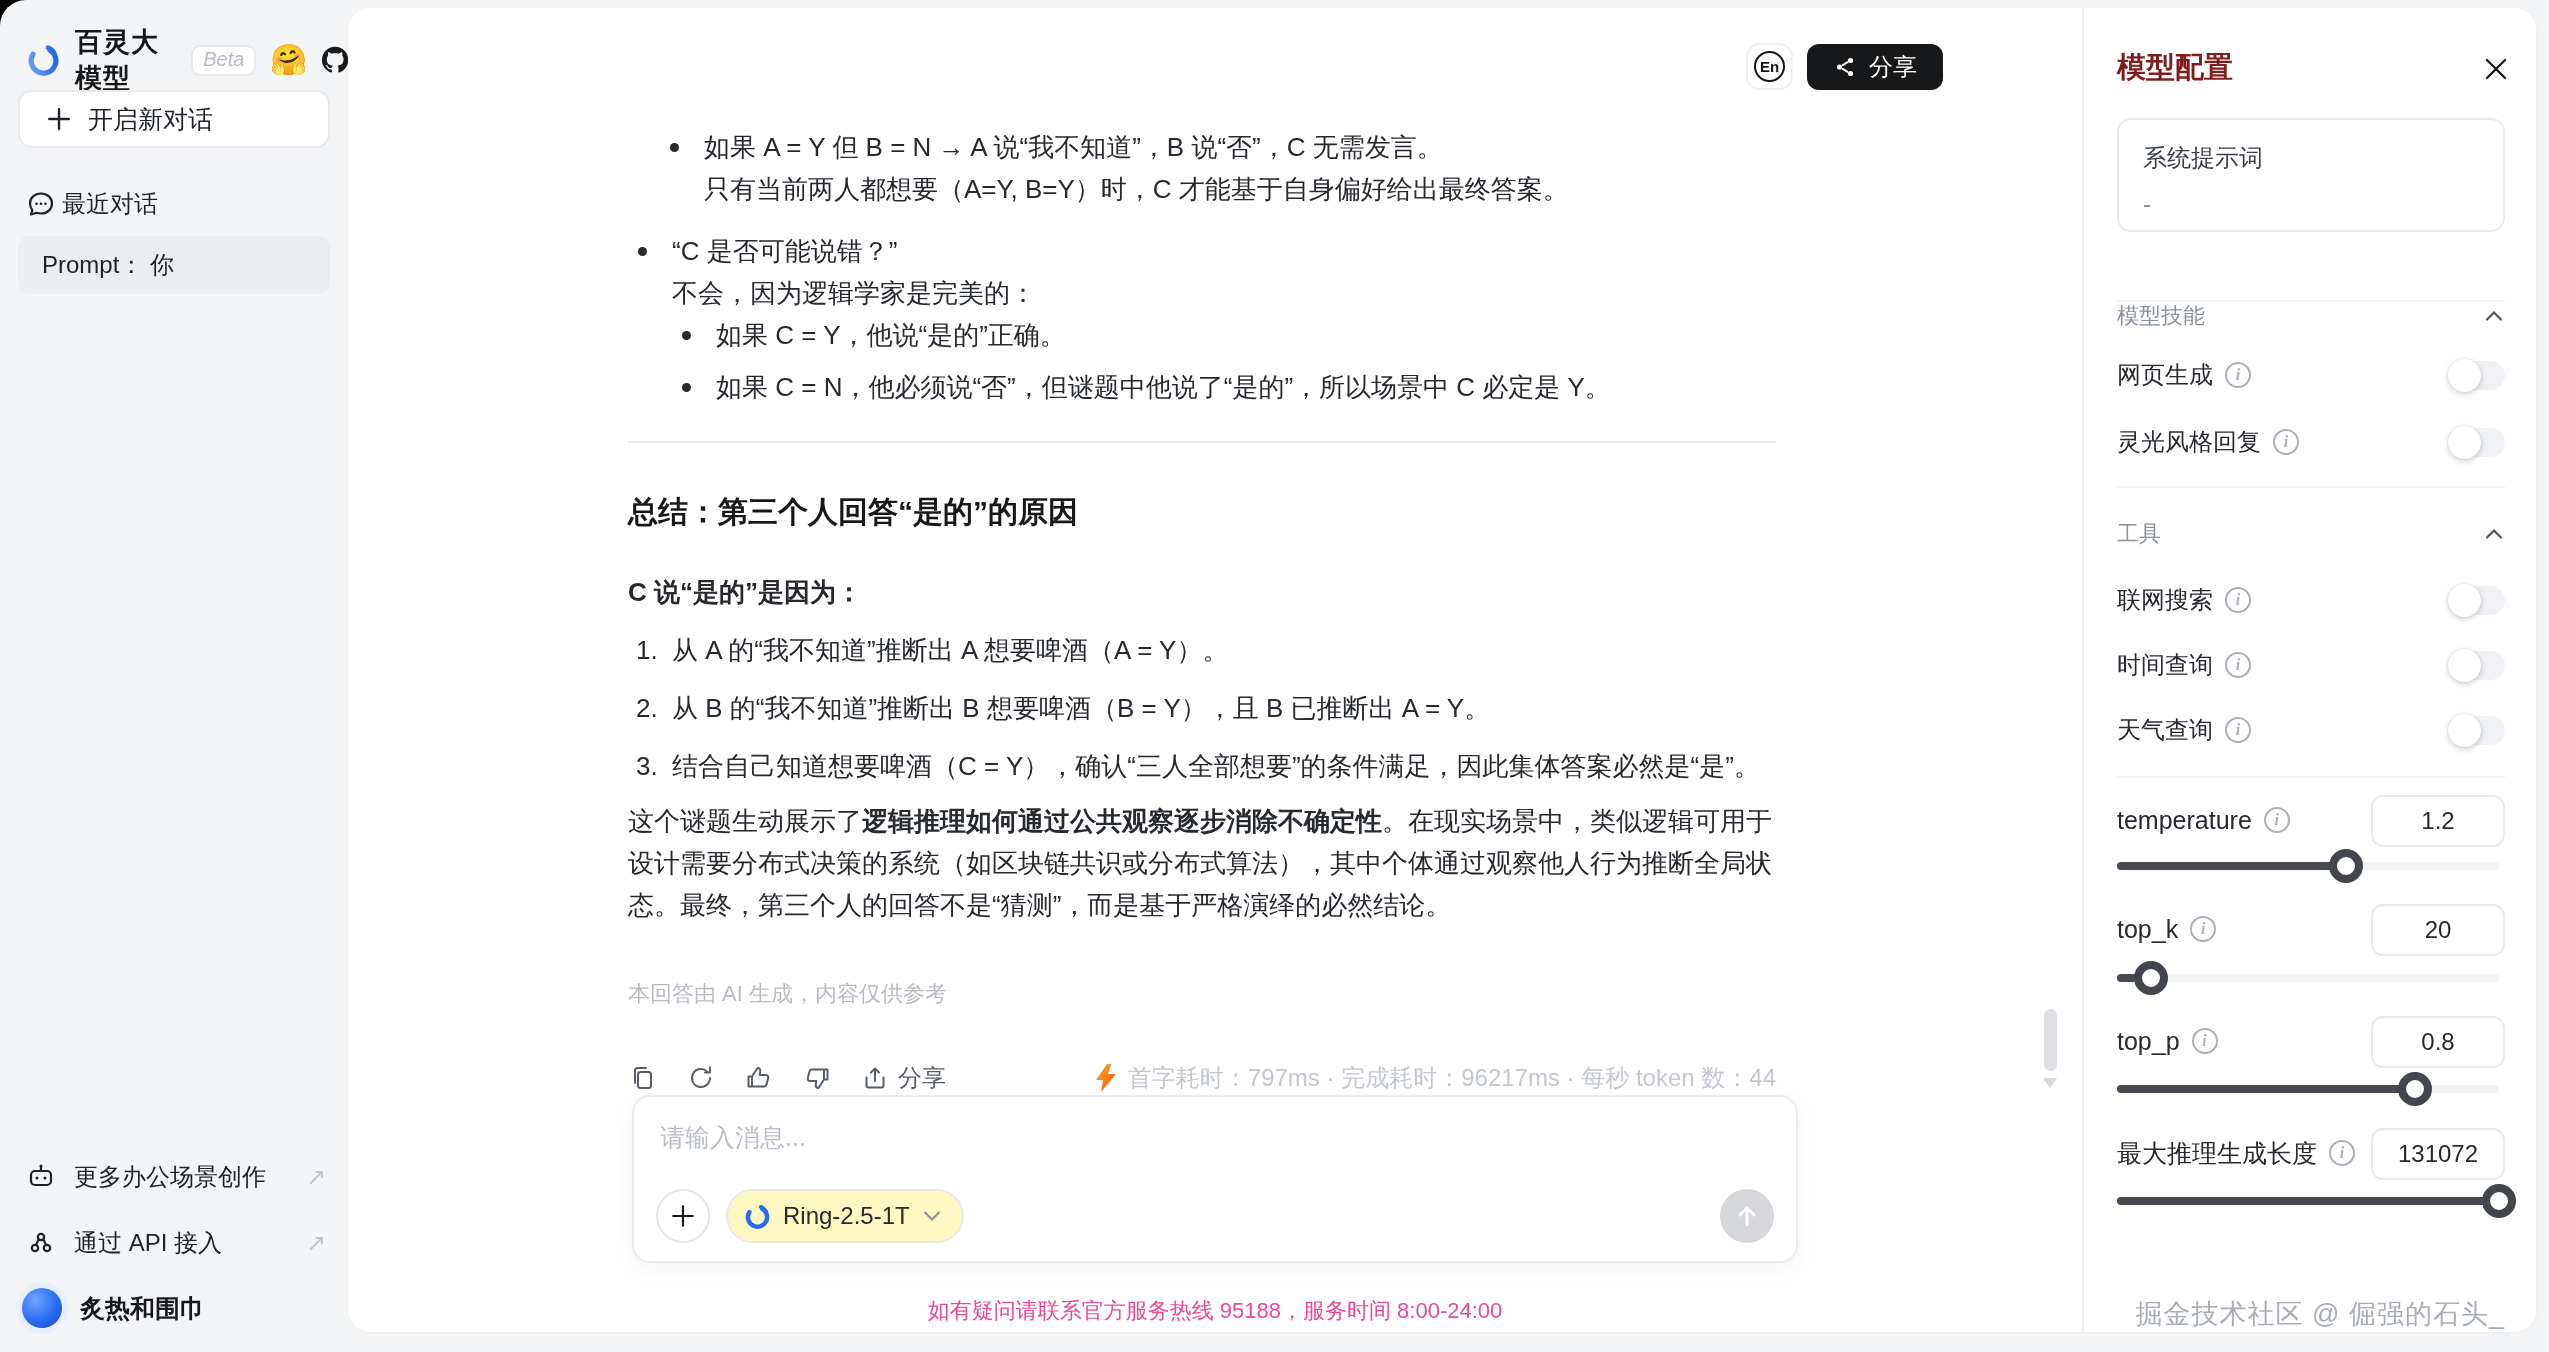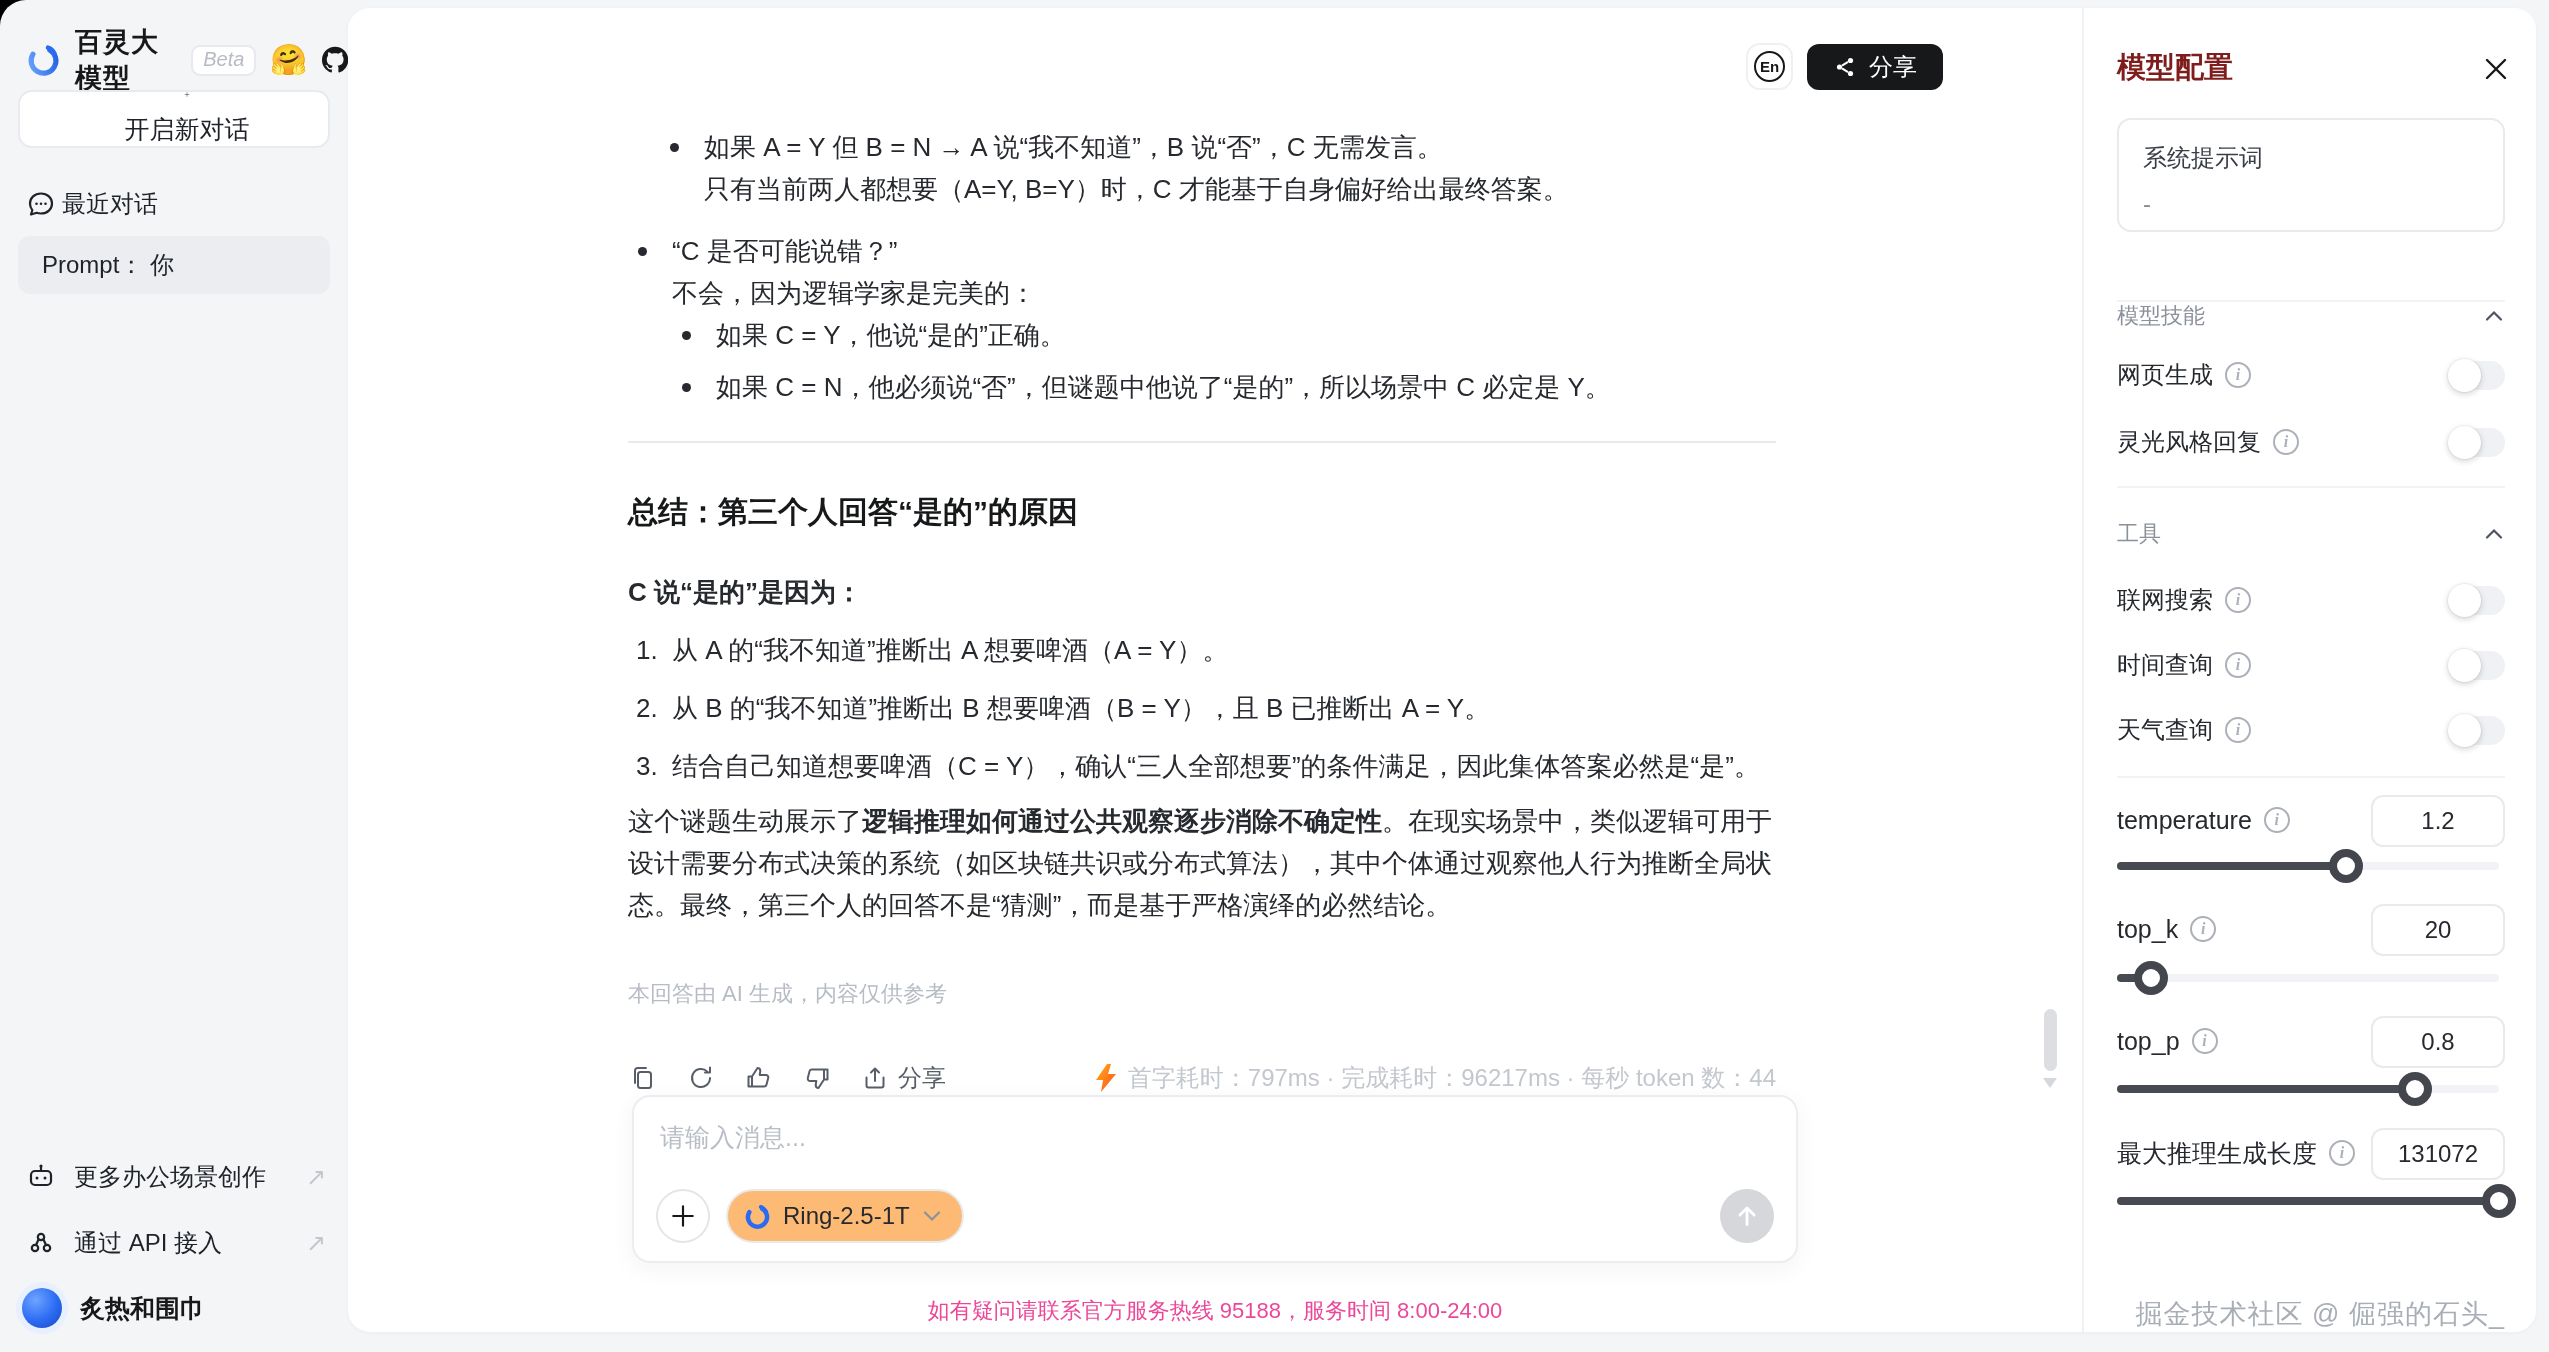--- a/index.html
+++ b/index.html
@@ -22,21 +22,21 @@
   .beta-badge {
     font-size:20px; font-style:italic; color:#b7bcc4; border:2px solid #e7e9ed;
     border-radius:9px; padding:1px 10px 3px; background:#fff;
   }
   .brand-emoji { font-size:30px; line-height:1; }
   .gh-icon { width:36px; height:36px; display:block; }
   .new-chat-btn {
     position:absolute; left:18px; top:90px; width:312px; height:58px;
     background:#fff; border:2px solid #e8eaee; border-radius:14px;
     display:flex; align-items:center; gap:16px; padding-left:26px;
-    font-size:25px; color:#1f2329; cursor:pointer;flex-direction:column;
+    font-size:25px; color:#1f2329; cursor:pointer;
   }
   .plus-glyph { width:26px; height:26px; }
   .recent-head { position:absolute; left:26px; top:188px; display:flex; align-items:center; gap:6px; font-size:24px; color:#1f2329; }
   .recent-item {
     position:absolute; left:18px; top:236px; width:312px; height:58px;
     background:#ebedf0; border-radius:12px; display:flex; align-items:center;
     padding-left:24px; font-size:24px; color:#1f2329; cursor:pointer;
   }
   .side-link { position:absolute; left:26px; width:300px; height:44px; display:flex; align-items:center; gap:18px; font-size:24px; color:#1f2329; cursor:pointer; }
   .side-link .grow { flex:1; }
@@ -113,21 +113,21 @@
     font-family:inherit; font-size:25px; color:#26292e;
   }
   .composer textarea::placeholder { color:#b9bec6; }
   .composer-row { position:absolute; left:22px; right:22px; bottom:18px; display:flex; align-items:center; gap:16px; }
   .attach-btn {
     width:54px; height:54px; border-radius:50%; background:#fff; border:2px solid #e3e5e9;
     display:flex; align-items:center; justify-content:center; cursor:pointer;
   }
   .model-pill {
     height:54px; border:2px solid #e8eaee; border-radius:27px; display:flex; align-items:center;
-    gap:12px; padding:0 20px 0 16px; font-size:24px; color:#26292e; cursor:pointer; background:#fdba74;
+    gap:12px; padding:0 20px 0 16px; font-size:24px; color:#26292e; cursor:pointer; background:#fef9c3;
   }
   .ring-logo-sm { width:27px; height:27px; }
   .chev { width:20px; height:14px; }
   .send-btn {
     margin-left:auto; width:54px; height:54px; border-radius:50%; background:#d5d7db;
     display:flex; align-items:center; justify-content:center; cursor:pointer;
   }
   .hotline { position:absolute; left:284px; top:1288px; width:1166px; text-align:center; font-size:22px; color:#ec4899; }
 
   

